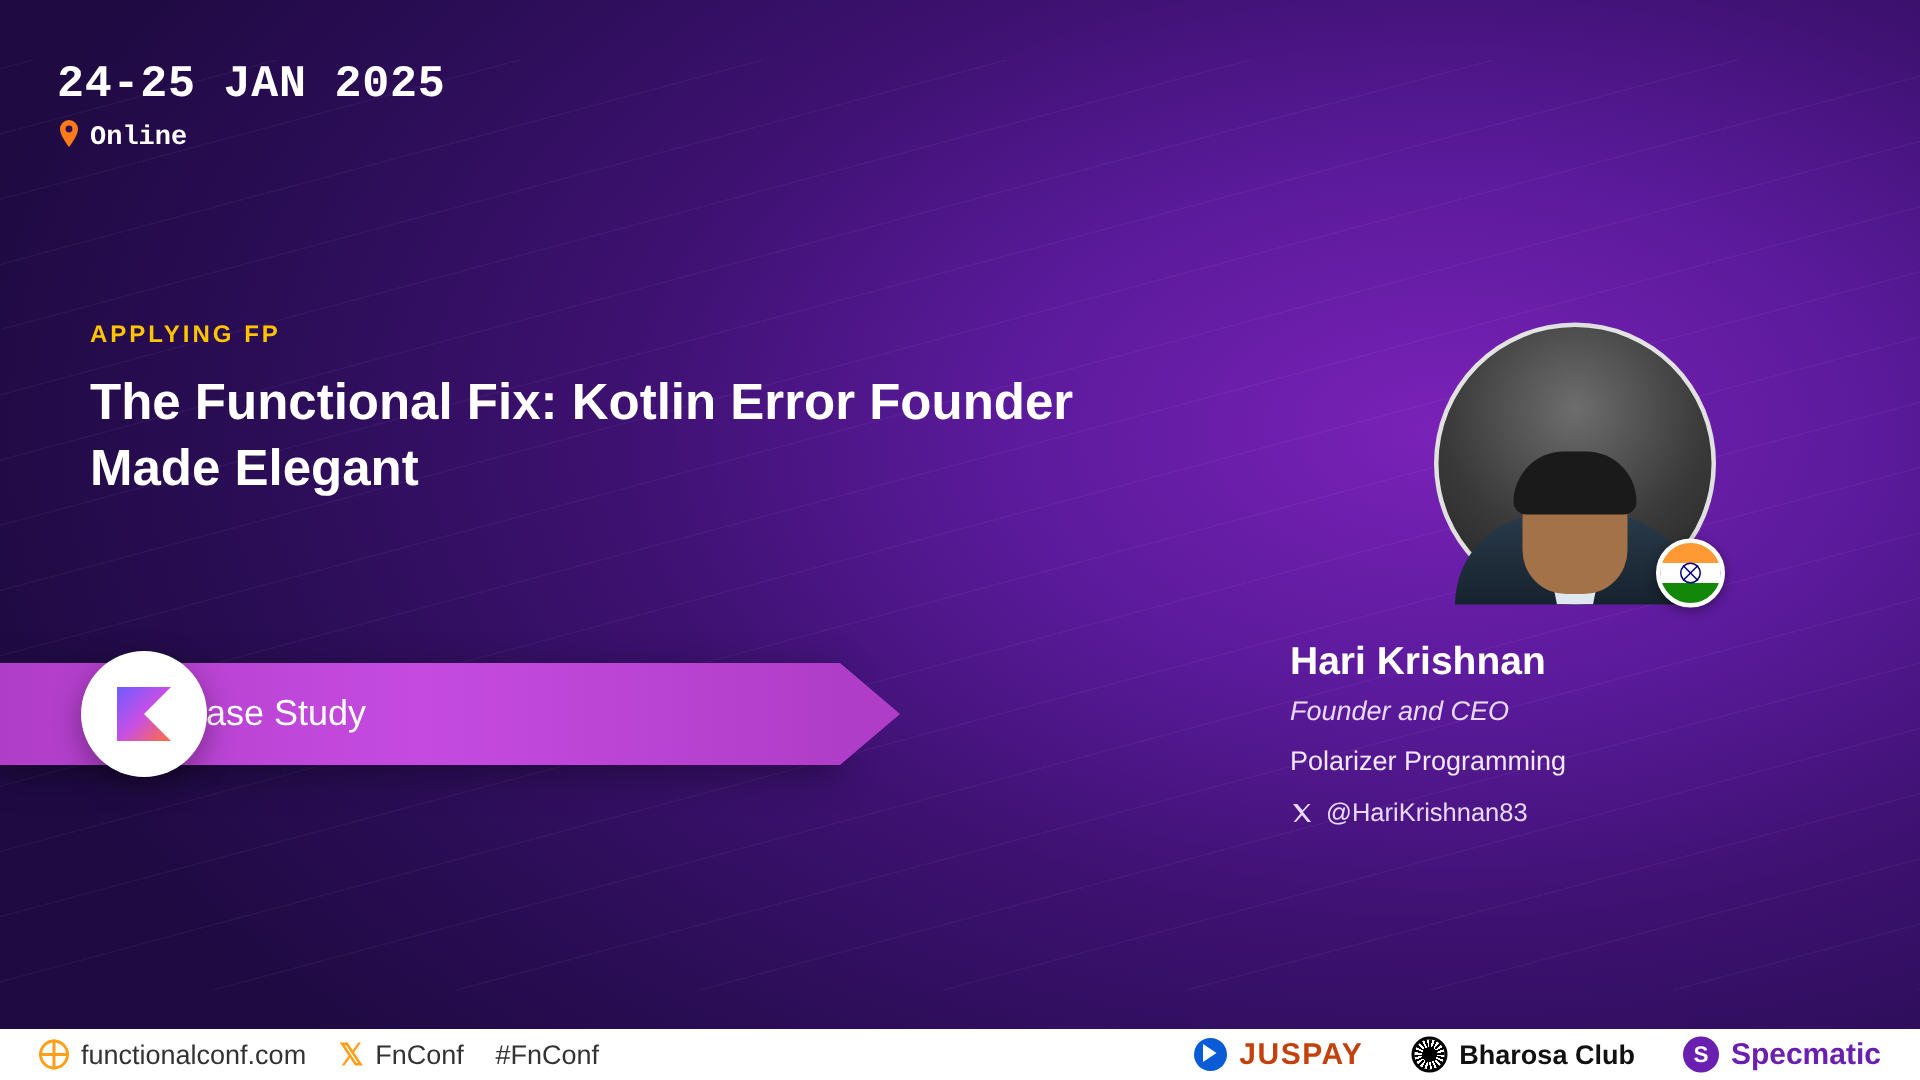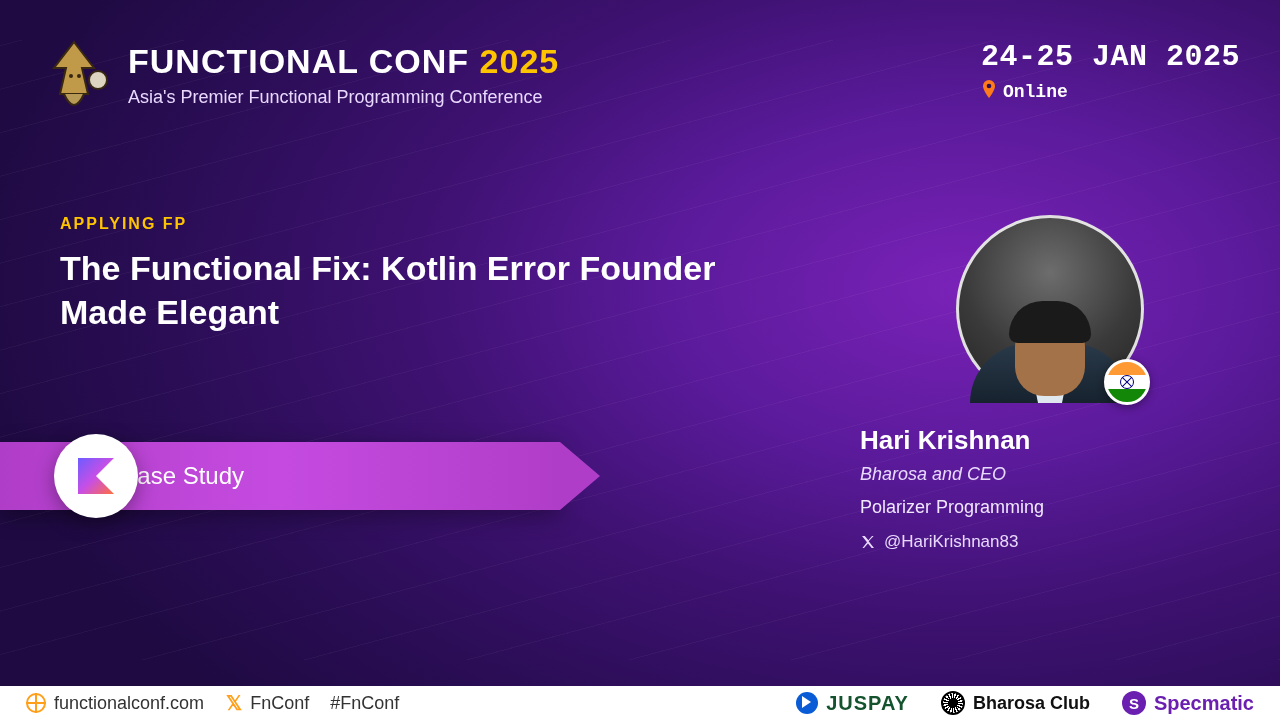--- a/index.html
+++ b/index.html
@@ -104,47 +104,32 @@
   .footer-left { display: flex; align-items: center; gap: 22px; }
   .footer-left .item { display: inline-flex; align-items: center; gap: 8px; color: #333; }
   .globe { width: 20px; height: 20px; border: 2px solid #ff9f1a; border-radius: 50%; position: relative; }
   .globe::before { content: ""; position: absolute; left: 50%; top: -2px; bottom: -2px; width: 2px; background: #ff9f1a; transform: translateX(-50%); }
   .globe::after  { content: ""; position: absolute; top: 50%; left: -2px; right: -2px; height: 2px; background: #ff9f1a; transform: translateY(-50%); }
   .xsm { color: #ff9f1a; font-weight: 800; font-size: 20px; }
   .footer-right { display: flex; align-items: center; gap: 32px; }
   .sponsor { display: inline-flex; align-items: center; gap: 8px; font-weight: 700; }
   .juspay-mark { width: 22px; height: 22px; background: #0a5bd6; border-radius: 50%; position: relative; }
   .juspay-mark::after { content: ""; position: absolute; left: 6px; top: 4px; width: 0; height: 0; border-top: 6px solid transparent; border-bottom: 6px solid transparent; border-left: 9px solid #fff; }
-  .juspay-name { color: #14532d; letter-spacing: 1px; font-size: 20px; }
+  .juspay-name { color: #c2410c; letter-spacing: 1px; font-size: 20px; }
   .bharosa-mark { width: 24px; height: 24px; border-radius: 50%; background: radial-gradient(circle, #000 0 5px, transparent 5px), repeating-conic-gradient(#000 0 10deg, transparent 10deg 20deg); border: 2px solid #000; }
   .bharosa-name { color: #111; font-weight: 600; }
   .specmatic-mark { width: 24px; height: 24px; border-radius: 50%; background: #6a1fb0; color: #fff; display: flex; align-items: center; justify-content: center; font-weight: 800; font-size: 15px; }
   .specmatic-name { color: #6a1fb0; font-weight: 800; font-size: 20px; }
 </style>
 </head>
 <body>
 
 <div class="stage">
 
   <div class="header">
-    <div class="brand">
-      <svg class="wizard" viewBox="0 0 72 80">
-        <path d="M36 2 L56 28 L44 28 L50 54 L22 54 L28 28 L16 28 Z" fill="#c9a24a" stroke="#3a2a10" stroke-width="2"></path>
-        <circle cx="60" cy="40" r="9" fill="#e8e0c8" stroke="#3a2a10" stroke-width="2"></circle>
-        <path d="M26 54 Q36 76 46 54" fill="#bfa256" stroke="#3a2a10" stroke-width="2"></path>
-        <circle cx="33" cy="36" r="2" fill="#3a2a10"></circle>
-          <circle cx="41" cy="36" r="2" fill="#3a2a10"></circle>
-      </svg>
-      <div class="brand-text">
-        <div class="conf-title">
-          <span>FUNCTIONAL CONF </span><span class="year">2025</span>
-        </div>
-        <div class="tagline">Asia's Premier Functional Programming Conference</div>
-      </div>
-    </div>
     <div class="dates-block">
       <div class="dates">24-25 JAN 2025</div>
       <div class="online">
         <span class="pin">
           <svg width="16" height="18" viewBox="0 0 16 18">
               <path d="M8 0a6 6 0 0 1 6 6c0 4.5-6 12-6 12S2 10.5 2 6a6 6 0 0 1 6-6z" fill="#ff7a1a"></path>
               <circle cx="8" cy="6" r="2.3" fill="#2a0d55"></circle>
             </svg>
         </span>
         <span>Online</span>
@@ -164,21 +149,21 @@
           <div class="collar"></div>
           <div class="face">
               <div class="hair"></div>
             </div>
         </div>
         <div class="flag">
             <div class="chakra"></div>
           </div>
       </div>
       <div class="speaker-name">Hari Krishnan</div>
-      <div class="speaker-role">Bharosa and CEO</div>
+      <div class="speaker-role">Founder and CEO</div>
       <div class="speaker-org">Polarizer Programming</div>
       <div class="speaker-handle">
         <svg class="xicon" viewBox="0 0 24 24">
             <path d="M3 3l7.5 9.5L3.7 21H6l6-6.8L17.5 21H21l-8-10L20.5 3H18l-5.4 6.2L7.2 3H3z" fill="#e9d9ff"></path>
           </svg>
         <span>@HariKrishnan83</span>
       </div>
     </div>
   </div>
 

